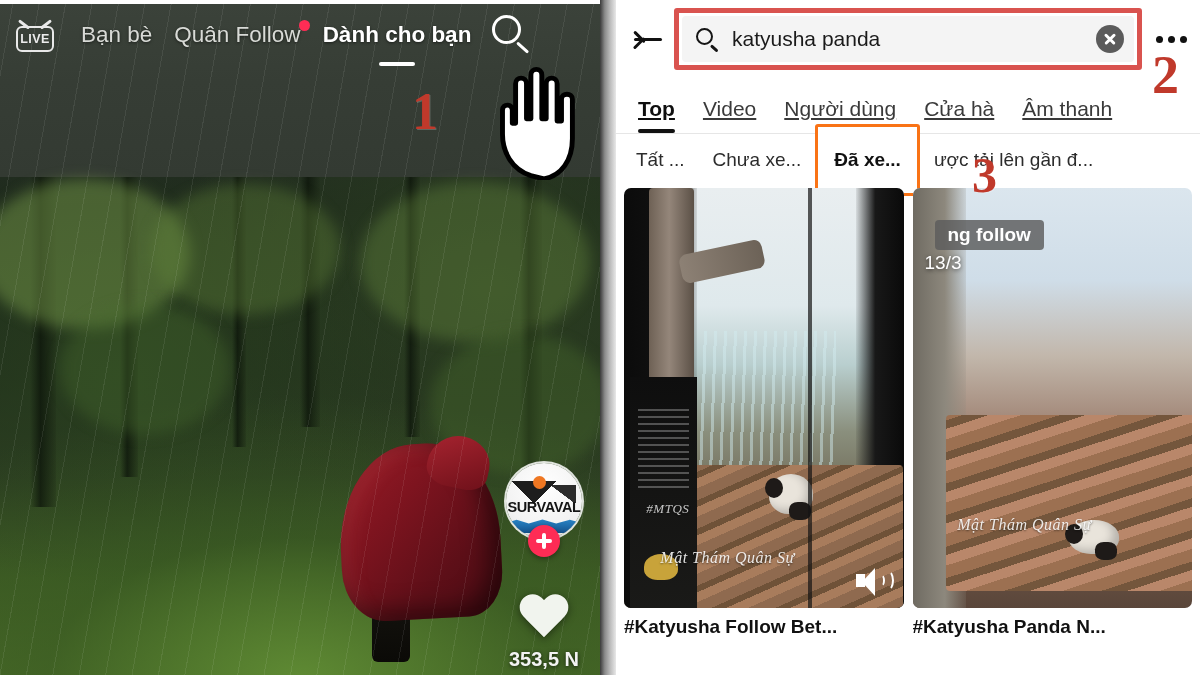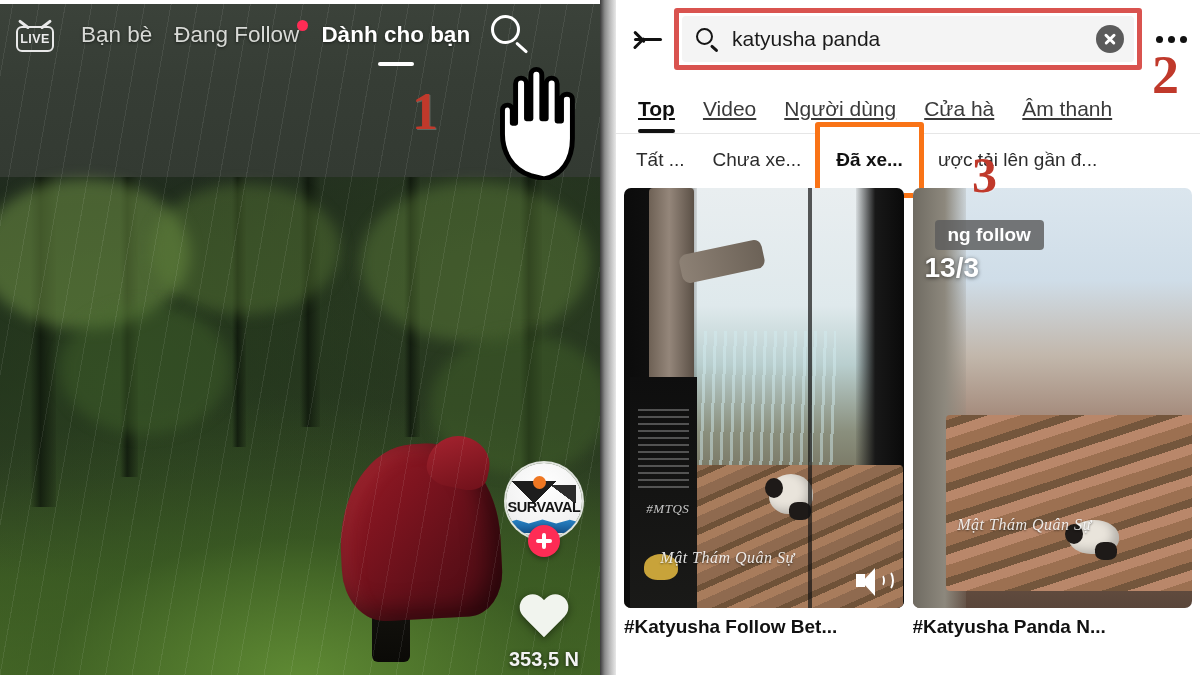--- a/index.html
+++ b/index.html
@@ -158,21 +158,21 @@
   .tabs-row { display:flex; align-items:flex-end; gap:0; padding:0 8px; height:56px;
     border-bottom:1px solid #e6e6e6; }
   .res-tab { position:relative; padding:0 14px 12px; font-size:21px; color:#3a3a3a; white-space:nowrap;text-decoration:underline; }
   .res-tab.active { color:#0f0f0f; font-weight:700; }
   .res-tab.active::after { content:""; position:absolute; left:14px; right:14px; bottom:0;
     height:4px; background:#111; border-radius:2px; }
 
   .chips-row { display:flex; align-items:center; gap:0; padding:6px 6px 8px; height:54px; }
   .chip { padding:5px 14px; font-size:19px; color:#2c2c2c; white-space:nowrap; border-radius:4px;text-align:right; }
   .chip.sel { font-weight:700; color:#111; }
-  .chip-hl { border:5px solid #f97316; border-radius:3px; background:#fff; padding:17px 2px; }
+  .chip-hl { border:3px solid #f97316; border-radius:3px; background:#fff; padding:17px 2px; }
 
   .results { display:flex; gap:9px; padding:0 8px; }
   .card { flex:1; min-width:0; }
   .thumb { position:relative; width:100%; height:420px; border-radius:7px; overflow:hidden;
     background:#1a1a18; }
   .thumb-a { background:
       linear-gradient(180deg,#e9eef0 0%, #dfe9ec 28%, #b9cfcf 42%, #8a8f7d 58%, #6b6450 76%, #4a4334 100%); }
   .thumb-b { background:
       linear-gradient(180deg,#dbe6ee 0%, #cfdde8 22%, #c2b7ab 40%, #9d8070 58%, #7b5f4f 76%, #5a463a 100%); }
   .tbar-left { position:absolute; left:0; top:0; width:26%; height:100%;
@@ -211,22 +211,22 @@
   .wm-a { left:8%; top:66%; font-size:13px; opacity:.85;margin-top:36px; }
   .wm-b { left:13%; top:86%; }
   .speaker { position:absolute; right:14px; bottom:12px; width:34px; height:30px; }
   .speaker .body { position:absolute; left:0; top:8px; width:9px; height:13px; background:#fff; }
   .speaker .cone { position:absolute; left:6px; top:2px; width:0; height:0;
     border-top:14px solid transparent; border-bottom:14px solid transparent; border-right:13px solid #fff; }
   .speaker .w1, .speaker .w2 { position:absolute; border:2.6px solid #fff; border-radius:50%;
     border-left-color:transparent; border-top-color:transparent; border-bottom-color:transparent; }
   .speaker .w1 { left:21px; top:8px; width:8px; height:13px; }
   .speaker .w2 { left:25px; top:4px; width:13px; height:21px; }
-  .date-badge { position:absolute; left:12px; top:64px; color:#fff; font-size:28px;
-    font-weight:700; text-shadow:0 1px 4px rgba(0,0,0,.6); }
+  .date-badge { position:absolute; left:12px; top:64px; color:#fff; font-size:19px;
+    font-weight:400; text-shadow:0 1px 4px rgba(0,0,0,.6); }
   .follow-badge { position:absolute; left:22px; top:32px; background:rgba(92,92,92,.82);
     color:#fff; font-size:19px; font-weight:700; padding:4px 13px; border-radius:4px; white-space:nowrap; }
   .card-caption { margin-top:8px; font-size:19px; color:#111; font-weight:600;
     white-space:nowrap; overflow:hidden; }
 </style>
 </head>
 <body>
 
 <div id="stage">
 
@@ -256,21 +256,21 @@
       <div class="live-icon">
         <div class="live-box"></div>
         <div class="live-text">LIVE</div>
       </div>
 
       <div class="tt-tab">
         <span>Bạn bè</span>
       </div>
 
       <div class="tt-tab">
-        <span>Đang Follow</span>
+        <span>Quân Follow</span>
         <span class="red-dot"></span>
       </div>
 
       <div class="tt-tab active">
         <span>Dành cho bạn</span>
         <span class="tab-underline"></span>
       </div>
 
       <div class="search-glass">
         <span class="circle"></span>

